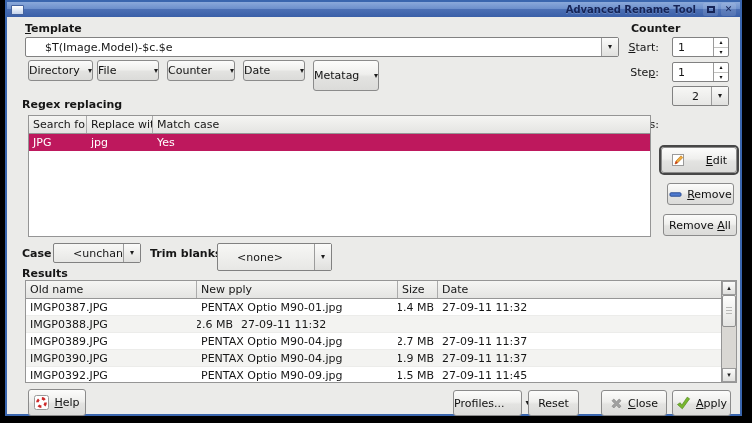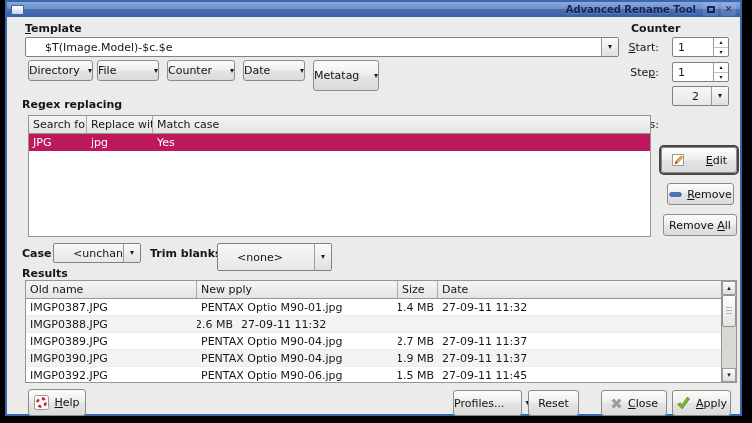--- a/index.html
+++ b/index.html
@@ -252,21 +252,21 @@
           <span class="td c-date">27-09-11 11:37</span>
         </div>
         <div class="tr">
           <span class="td c-old">IMGP0390.JPG</span>
           <span class="td c-new">PENTAX Optio M90-04.jpg</span>
           <span class="td c-size">1.9 MB</span>
           <span class="td c-date">27-09-11 11:37</span>
         </div>
         <div class="tr">
           <span class="td c-old">IMGP0392.JPG</span>
-          <span class="td c-new">PENTAX Optio M90-06.jpg</span>
+          <span class="td c-new">PENTAX Optio M90-09.jpg</span>
           <span class="td c-size">1.5 MB</span>
           <span class="td c-date">27-09-11 11:45</span>
         </div>
       </div>
     </div>
     <div class="vscroll">
       <span class="sc-btn">
           <span class="arrow">▴</span>
         </span>
       <span class="sc-track">

